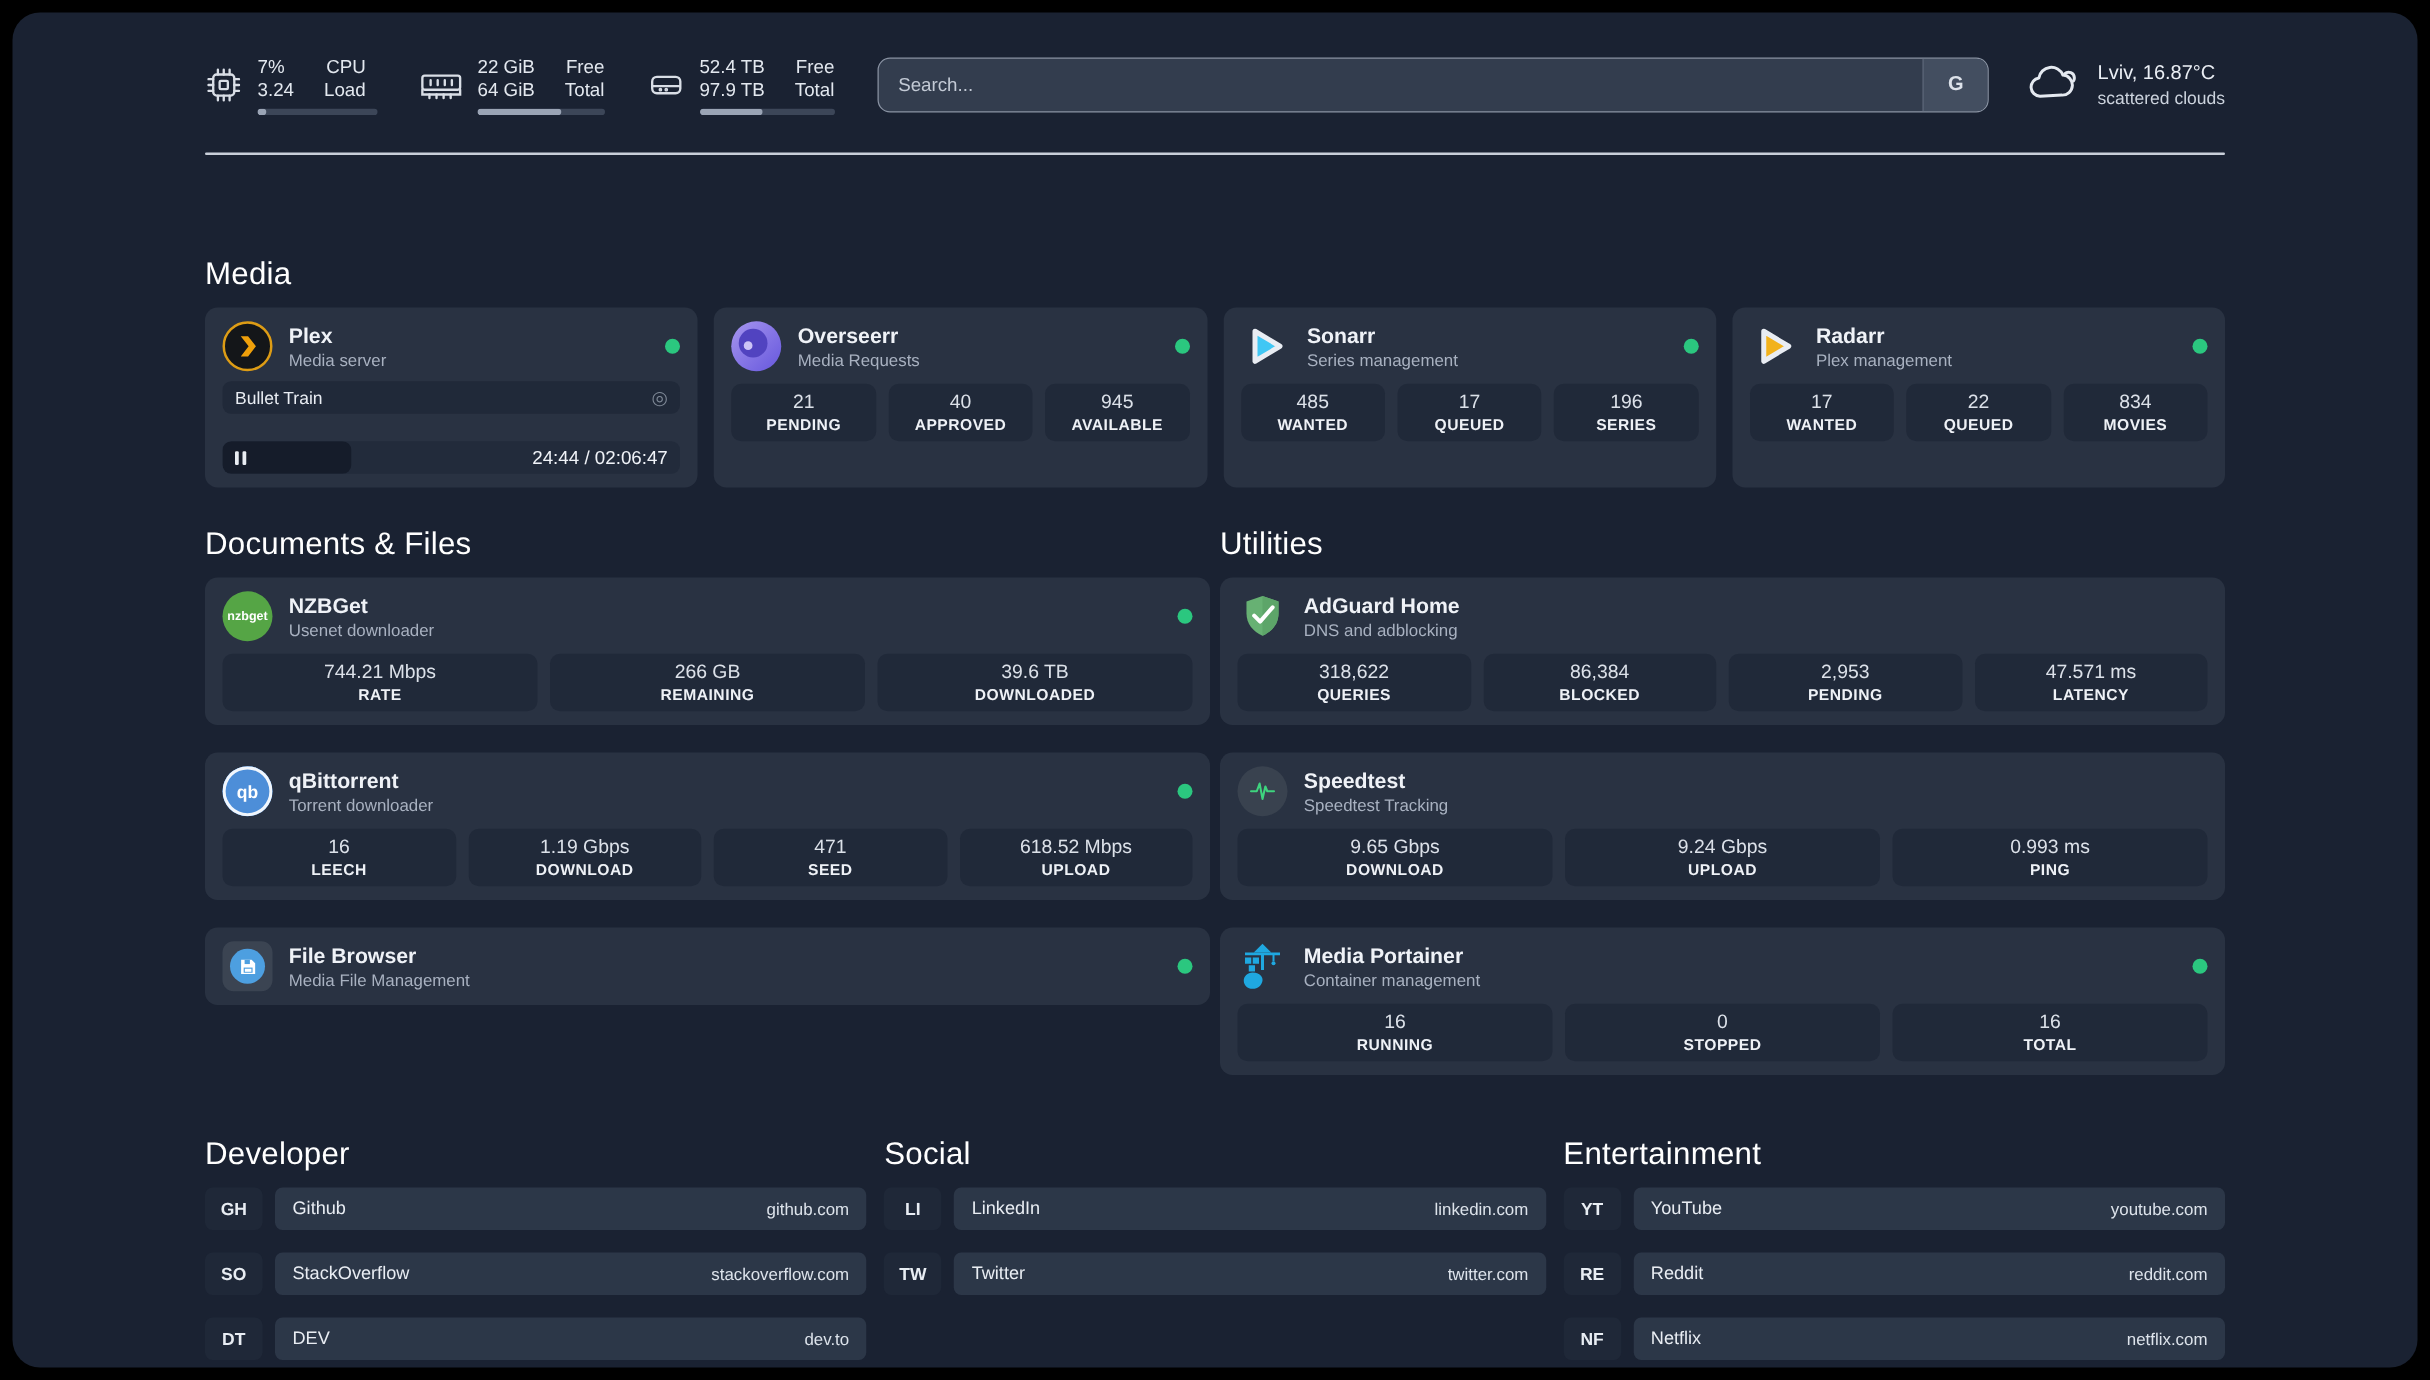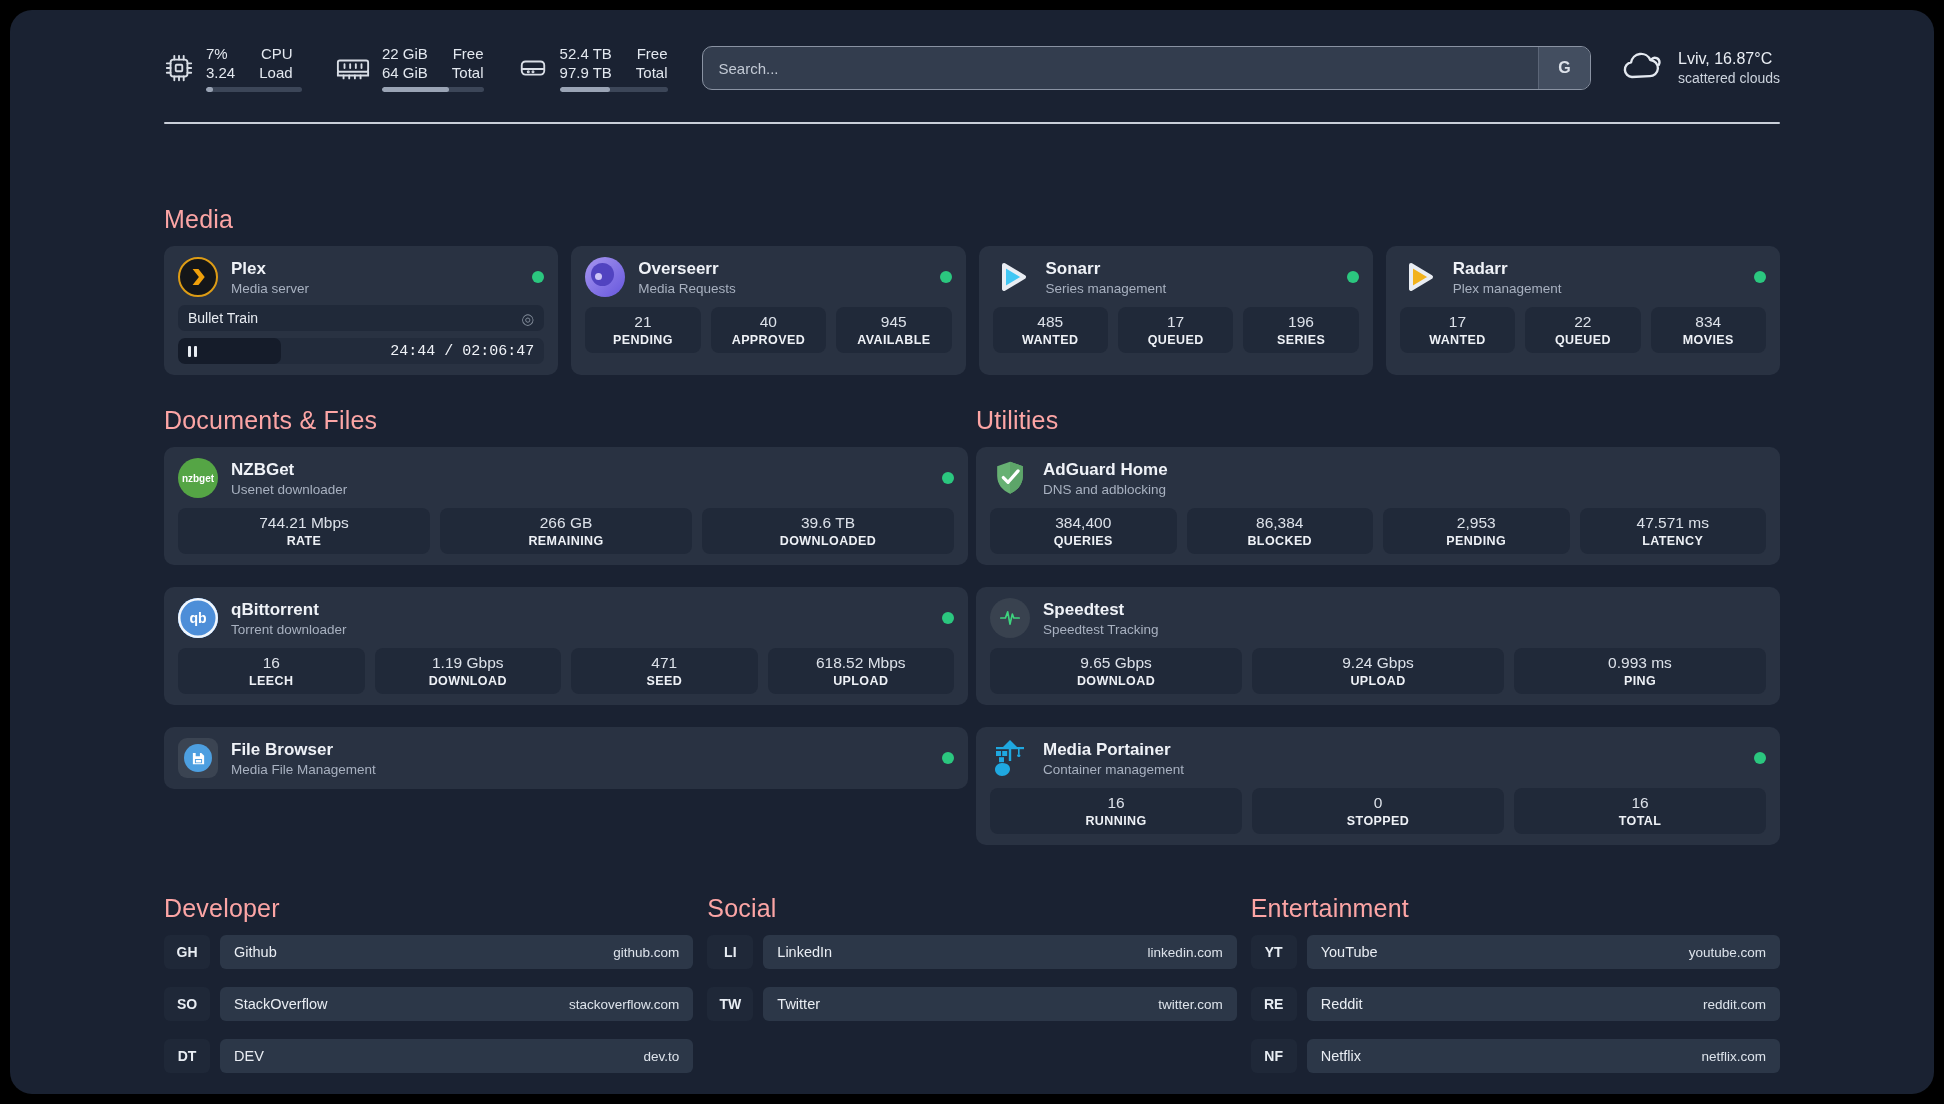--- a/index.html
+++ b/index.html
@@ -24,41 +24,41 @@
   .searchbox input::placeholder { color:#c3cad5; }
   .g-btn { width:52px; background:#434e60; border-left:1px solid #5b6577; display:flex; align-items:center; justify-content:center; color:#dde2ea; font-size:16px; font-weight:600; cursor:pointer; }
 
   .weather { display:flex; align-items:center; gap:13px; }
   .weather-txt .w1 { font-size:16px; color:#eaeef4; line-height:20px; }
   .weather-txt .w2 { font-size:14px; color:#ccd3dd; line-height:18px; }
 
   .divider { margin-top:26px; height:2px; background:#c9cfd9; border-radius:1px; }
 
   
-  .sec-title { font-size:25px; color:#fca5a5; font-weight:500; letter-spacing:.2px; line-height:30px; }
+  .sec-title { font-size:25px; color:#ffffff; font-weight:500; letter-spacing:.2px; line-height:30px; }
   .media-title { margin-top:80px; }
   .media-grid { margin-top:12px; display:grid; grid-template-columns:repeat(4,1fr); gap:13px; }
 
   .card { background:#293242; border-radius:10px; padding:11px 14px; cursor:pointer; }
   .card-head { display:flex; align-items:center; gap:13px; }
   .app-icon { width:40px; height:40px; flex:none; display:flex; align-items:center; justify-content:center; position:relative; }
   .app-meta { min-width:0; }
   .app-name { font-size:17px; font-weight:600; color:#eff2f7; line-height:21px; white-space:nowrap; }
   .app-sub { font-size:13.5px; color:#a8b1c0; line-height:17px; margin-top:1px; white-space:nowrap; }
   .dot { width:12px; height:12px; border-radius:50%; background:#2bc77f; margin-left:auto; flex:none; }
 
   .stats-row { display:flex; gap:10px; margin-top:10px; }
   .stat { flex:1; background:#202939; border-radius:8px; height:46px; display:flex; flex-direction:column; align-items:center; justify-content:center; }
   .stat-value { font-size:15.5px; color:#dce1e9; line-height:19px; }
   .stat-label { font-size:12.5px; font-weight:700; color:#eef1f6; letter-spacing:.4px; line-height:16px; margin-top:1px; }
 
   
   .plex-row { background:#202939; border-radius:7px; height:26px; display:flex; align-items:center; padding:0 10px; margin-top:8px; font-size:14px; color:#e9edf3; }
   .np-icon { margin-left:auto; color:#7f8997; font-size:15px; line-height:1; }
-  .plex-progress { position:relative; background:#222b3b; border-radius:7px; height:26px; margin-top:7px; display:flex; align-items:center; overflow:hidden;font-family:Liberation Mono, monospace; }
+  .plex-progress { position:relative; background:#222b3b; border-radius:7px; height:26px; margin-top:22px; display:flex; align-items:center; overflow:hidden; }
   .plex-elapsed { position:absolute; left:0; top:0; bottom:0; background:#151c2a; border-radius:7px; }
   .pause { position:relative; display:flex; gap:3px; margin-left:10px; }
   .pause span { width:3px; height:11px; background:#e9edf3; border-radius:1px; }
   .plex-time { position:relative; margin-left:auto; padding-right:10px; font-size:15px; color:#f0f3f8; }
 
   
   .dual { margin-top:30px; display:grid; grid-template-columns:1fr 1fr; gap:8px; }
   .col-cards { margin-top:12px; display:flex; flex-direction:column; gap:22px; }
 
   
@@ -416,21 +416,21 @@
                 <polyline points="13,19.5 18,24.5 28.5,12.5" fill="none" stroke="#ffffff" stroke-width="3.4" stroke-linecap="round" stroke-linejoin="round"></polyline>
               </svg>
             </div>
             <div class="app-meta">
               <div class="app-name">AdGuard Home</div>
               <div class="app-sub">DNS and adblocking</div>
             </div>
           </div>
           <div class="stats-row">
             <div class="stat">
-              <div class="stat-value">384,400</div>
+              <div class="stat-value">318,622</div>
                   <div class="stat-label">QUERIES</div>
             </div>
             <div class="stat">
               <div class="stat-value">86,384</div>
                   <div class="stat-label">BLOCKED</div>
             </div>
             <div class="stat">
               <div class="stat-value">2,953</div>
                   <div class="stat-label">PENDING</div>
             </div>

